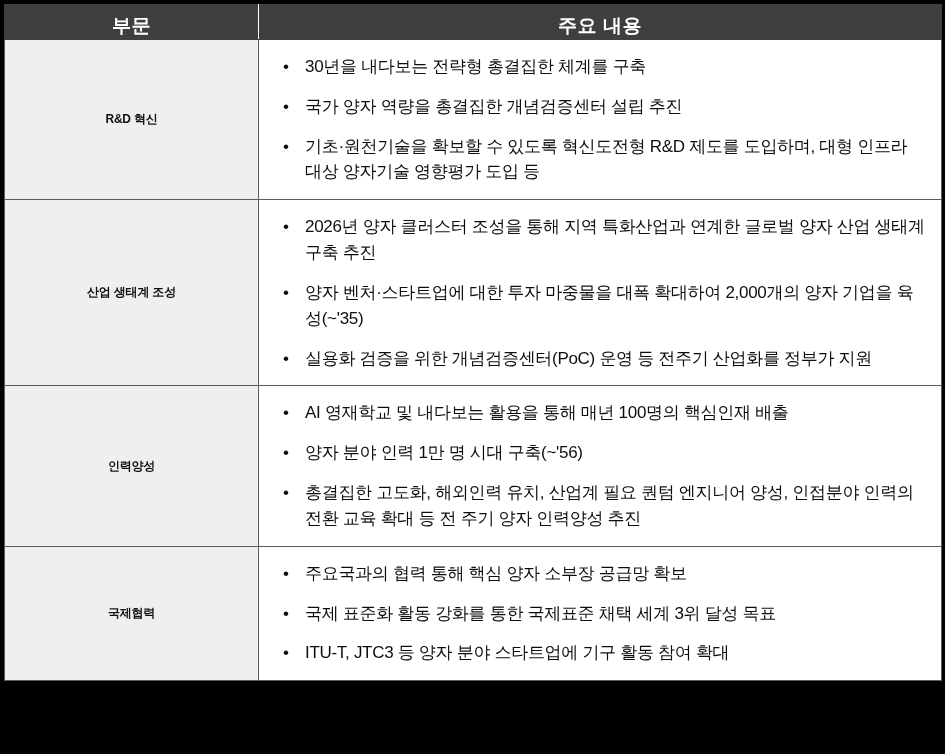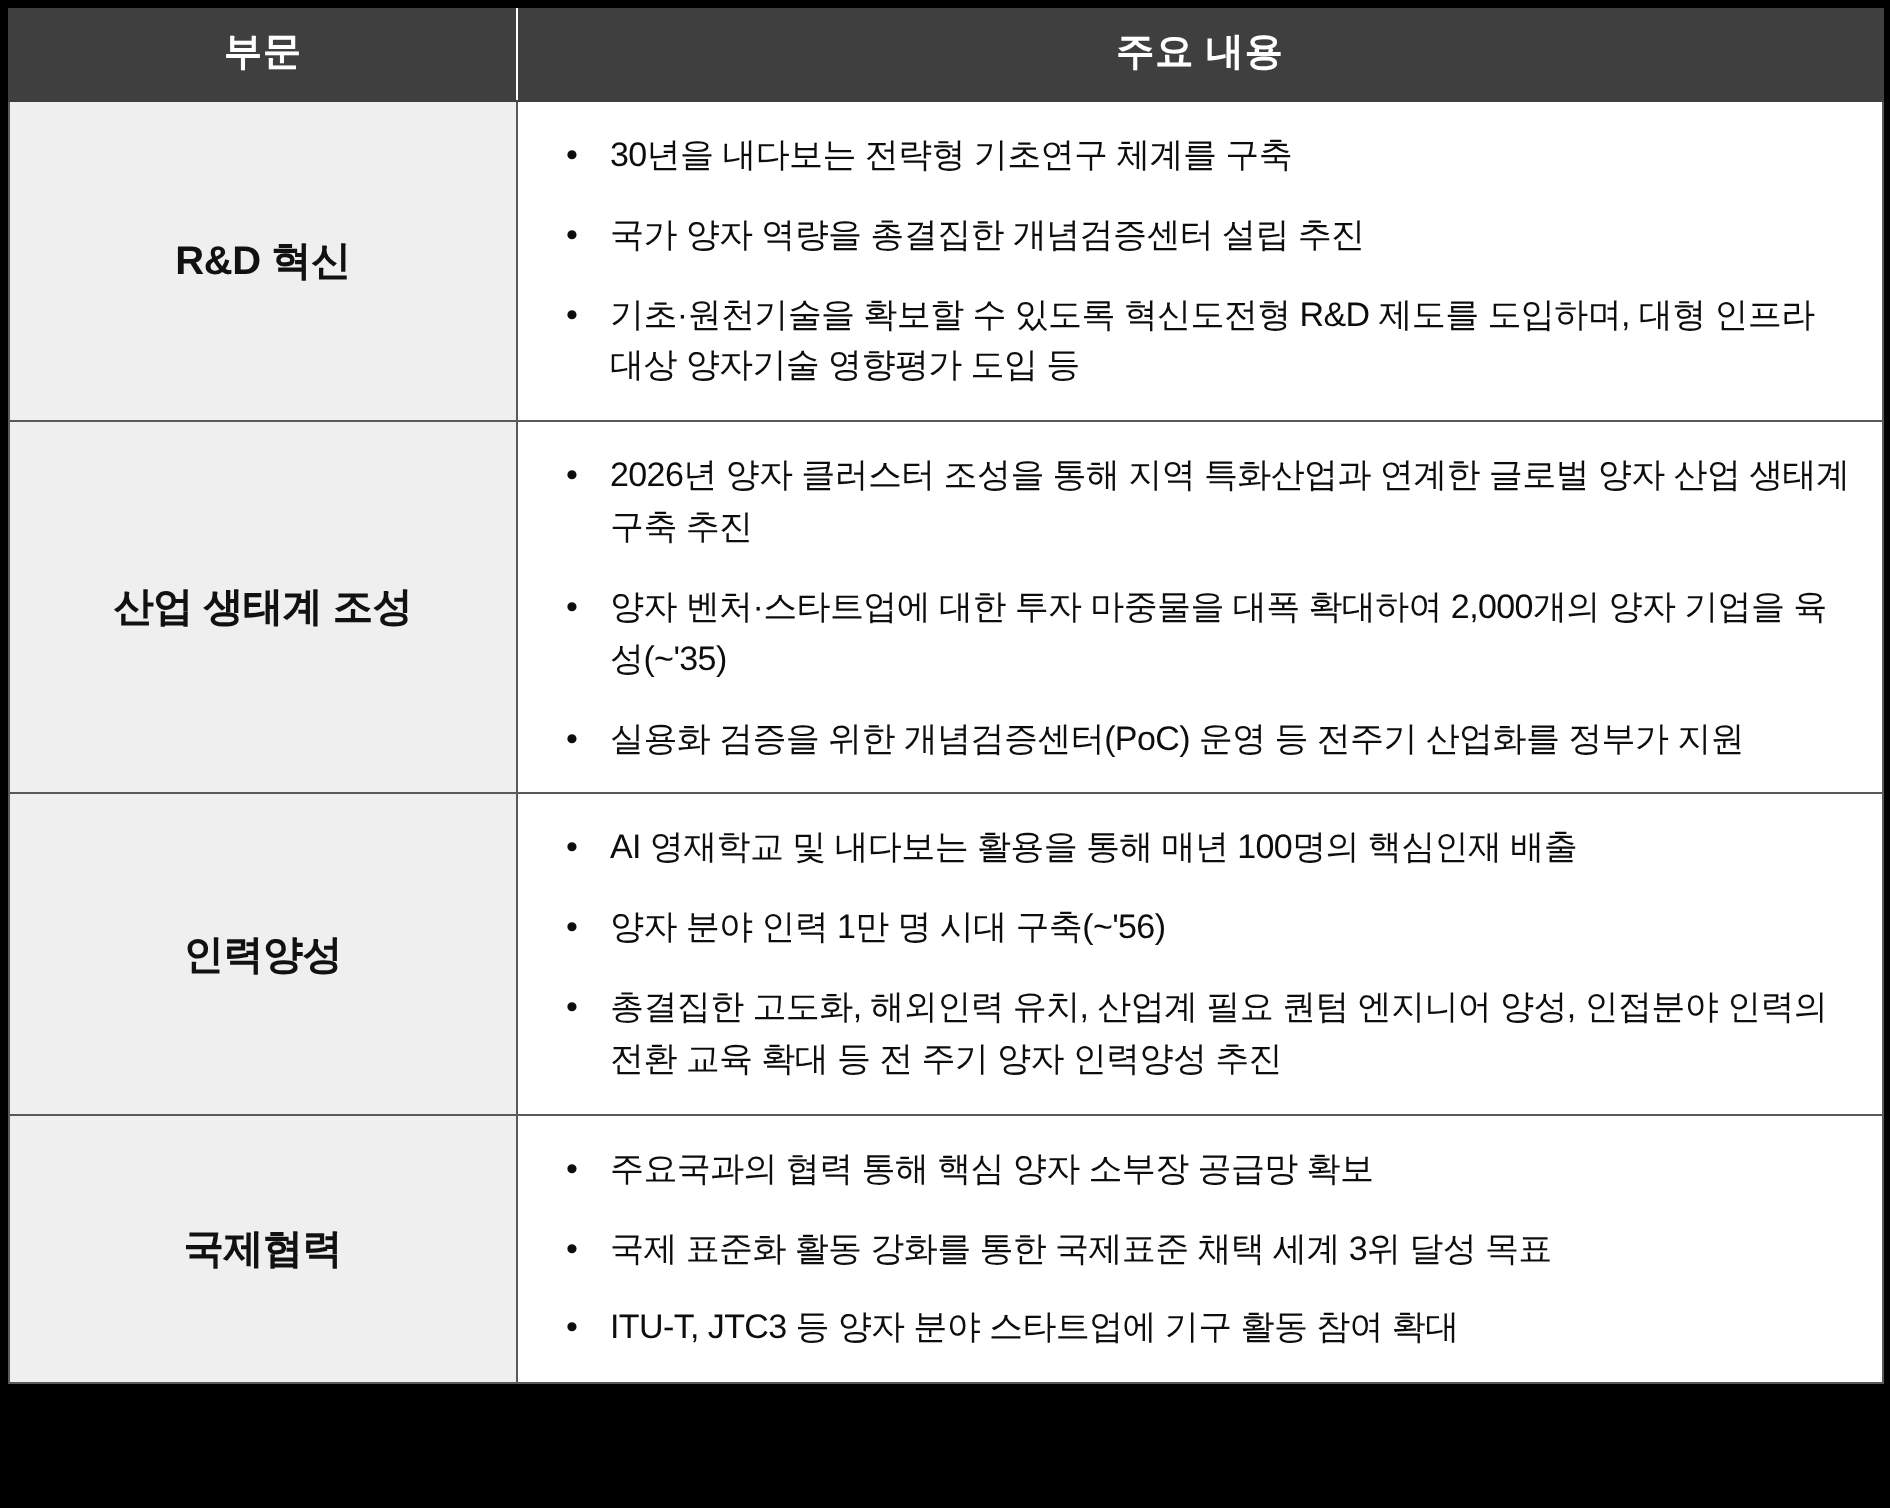--- a/index.html
+++ b/index.html
@@ -29,37 +29,37 @@
   }
   table.matrix col.c-sector { width: 254px; }
   table.matrix col.c-content { width: 683px; }
 
   thead th {
     background: #3f3f3f;
     color: #ffffff;
     font-size: 19px;
     font-weight: bold;
     text-align: center;
-    padding: 8px 0 11px 0;
+    padding: 8px 0 0 0;
     border: 1px solid #3f3f3f;
     letter-spacing: 0.5px;
   }
   thead th.sector-head {
     border-right: 1px solid #ffffff;
   }
 
   tbody td {
     border: 1px solid #5a5a5a;
     vertical-align: middle;
     background: #ffffff;
   }
   tbody td.sector {
     background: #efefef;
     text-align: center;
-    font-size: 20px;
+    font-size: 12px;
     font-weight: bold;
     color: #111111;
     padding: 8px 6px;
     letter-spacing: -0.2px;
     margin-left: 12px;
   }
   tbody td.content {
     padding: 14px 16px 14px 18px;
   }
   ul.bullets {
@@ -102,21 +102,21 @@
       <tr>
         <th class="sector-head">부문</th>
         <th>주요 내용</th>
       </tr>
     </thead>
     <tbody>
       <tr>
         <td class="sector">R&amp;D 혁신</td>
         <td class="content">
           <ul class="bullets">
-            <li><span class="dot">•</span><span>30년을 내다보는 전략형 기초연구 체계를 구축</span></li>
+            <li><span class="dot">•</span><span>30년을 내다보는 전략형 총결집한 체계를 구축</span></li>
             <li><span class="dot">•</span><span>국가 양자 역량을 총결집한 개념검증센터 설립 추진</span></li>
             <li><span class="dot">•</span><span>기초·원천기술을 확보할 수 있도록 혁신도전형 R&amp;D 제도를 도입하며, 대형 인프라 대상 양자기술 영향평가 도입 등</span></li>
           </ul>
         </td>
       </tr>
       <tr>
         <td class="sector">산업 생태계 조성</td>
         <td class="content">
           <ul class="bullets">
             <li><span class="dot">•</span><span>2026년 양자 클러스터 조성을 통해 지역 특화산업과 연계한 글로벌 양자 산업 생태계 구축 추진</span></li>

